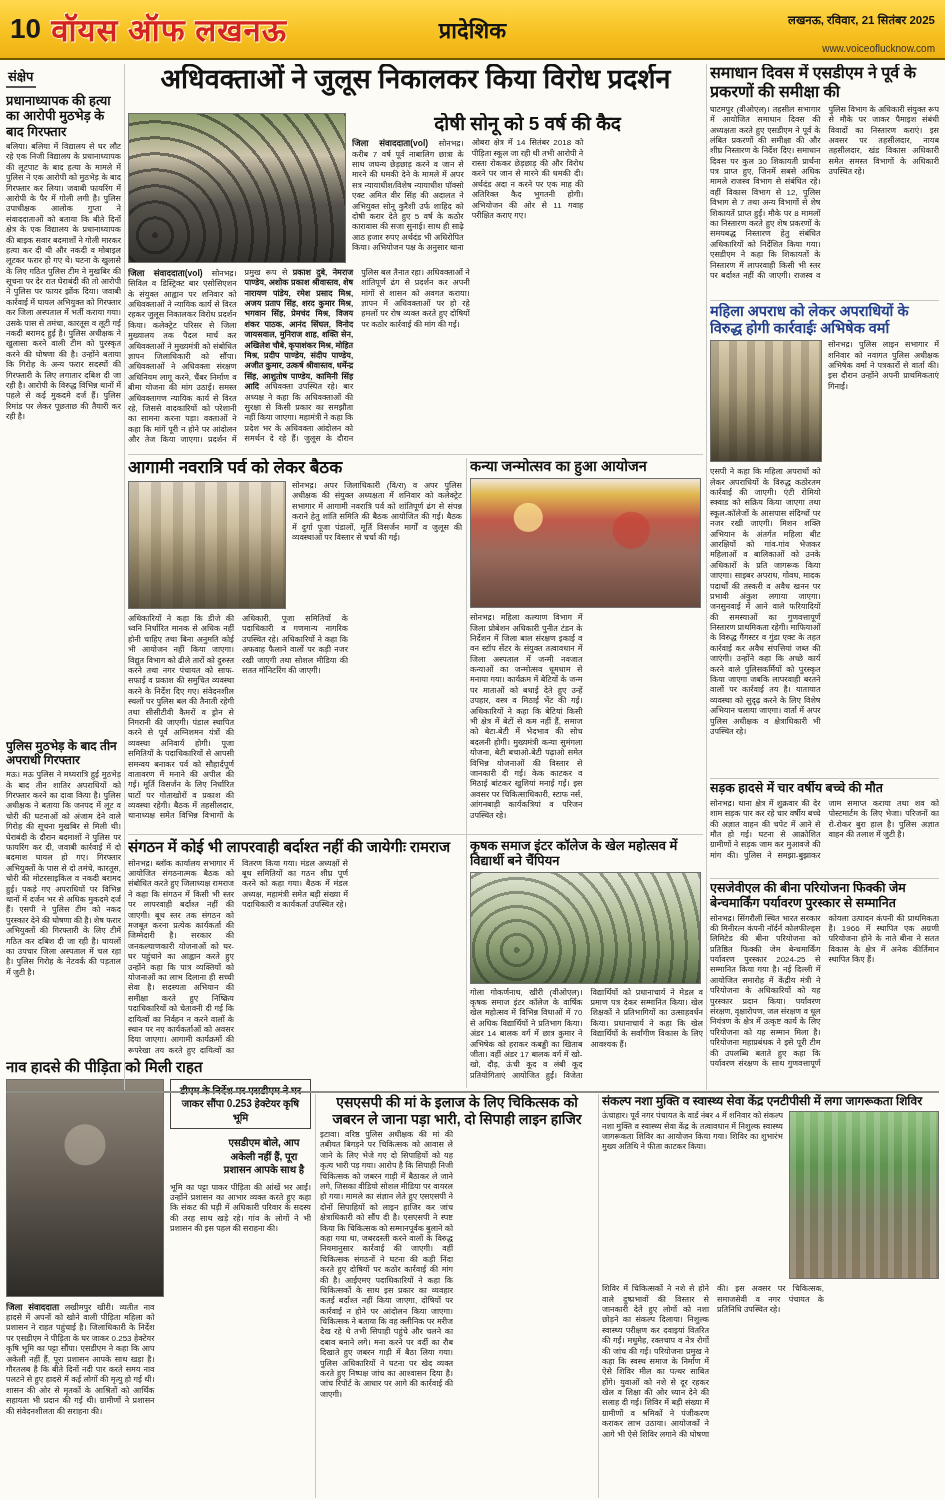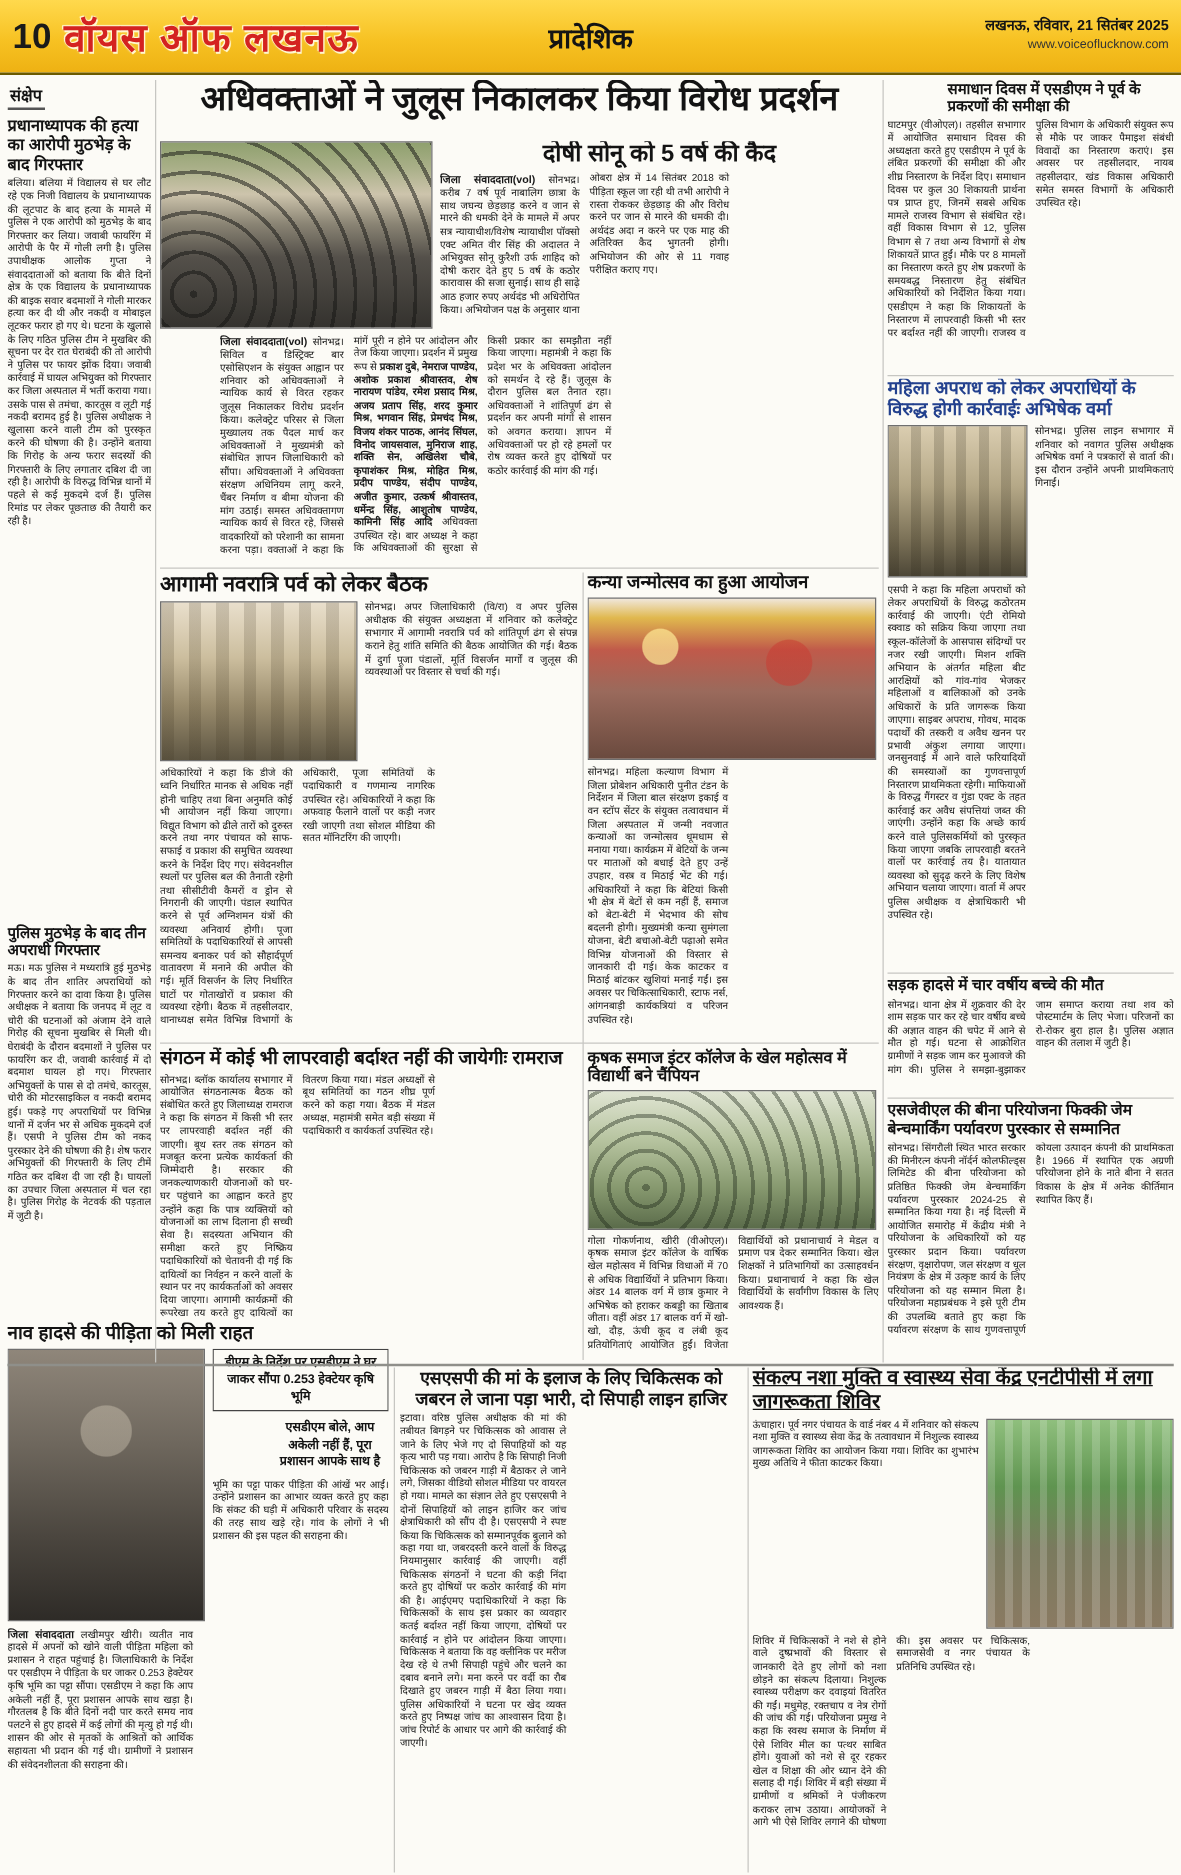--- a/index.html
+++ b/index.html
@@ -4,29 +4,29 @@
 <style>
   html,body{margin:0;padding:0;background:#e8e8e4;}
   .page{position:relative;width:945px;height:1500px;background:#fcfbf6;font-family:"Liberation Sans",sans-serif;overflow:hidden;margin:0 auto;box-shadow:0 0 4px rgba(0,0,0,.3);}
   
   .masthead{position:absolute;left:0;top:0;width:945px;height:60px;background:linear-gradient(180deg,#ffd94d 0%,#f7c223 55%,#eeb113 100%);border-bottom:2px solid #6b5a00;display:flex;align-items:center;box-sizing:border-box;padding:0 10px;}
   .pagenum{font-size:28px;font-weight:800;color:#1a1a1a;margin-right:10px;}
   .papername{font-size:31px;font-weight:800;color:#d42320;text-shadow:1px 1px 0 #fff7d0,-1px -1px 0 #fff7d0,0 0 2px #fff;letter-spacing:1px;}
   .sectionname{position:absolute;left:50%;top:50%;transform:translate(-50%,-50%);font-size:22px;font-weight:800;color:#141414;}
   .mh-right{position:absolute;right:10px;top:12px;text-align:right;}
   .dateline{font-size:11.5px;font-weight:700;color:#141414;}
-  .website{font-size:10px;color:#333;margin-top:3px;}
+  .website{font-size:10px;color:#333;margin-top:16px;}
   
   .art{position:absolute;box-sizing:border-box;overflow:hidden;}
   .hl{font-weight:800;color:#131313;line-height:1.18;margin:0 0 3px;}
   .hl-center{text-align:center;}
   .body8{font-size:8px;line-height:1.3;text-align:justify;color:#161616;word-break:break-word;}
   .cols2{column-count:2;column-gap:8px;column-fill:auto;}
   .cols3{column-count:3;column-gap:8px;column-fill:auto;}
-  .cols5{column-count:5;column-gap:8px;column-fill:auto;margin-left:48px;}
+  .cols5{column-count:5;column-gap:8px;column-fill:auto;}
   .byline{font-weight:800;font-size:8.5px;}
   .photo{border:1px solid #6f6f6f;box-sizing:border-box;flex:none;}
   .row{display:flex;gap:6px;}
   
   .lead-photo{background:repeating-radial-gradient(circle at 12% 82%,rgba(20,20,18,.5) 0 3px,transparent 3px 16px),linear-gradient(180deg,#8fa06e 0%,#aab089 14%,#cdc4ac 28%,#8a8474 44%,#54504a 62%,#34322e 100%);}
   .meeting-photo{background:repeating-linear-gradient(90deg,rgba(60,50,30,.18) 0 10px,transparent 10px 22px),linear-gradient(180deg,#e9dfcc 0%,#ccbe9e 35%,#9a8c6d 65%,#5e5643 100%);}
   .kanya-photo{background:radial-gradient(circle at 25% 30%,rgba(255,235,150,.7) 0 14px,transparent 15px),radial-gradient(circle at 70% 40%,rgba(200,60,50,.55) 0 18px,transparent 19px),linear-gradient(180deg,#f0e7da 0%,#e0b84e 12%,#c05a4a 32%,#9a6a5c 58%,#6a4a3e 100%);}
   .police-photo{background:repeating-linear-gradient(90deg,rgba(40,35,20,.2) 0 8px,transparent 8px 18px),linear-gradient(180deg,#dacdb0 0%,#b5a887 40%,#7c7258 75%,#4d4737 100%);}
   .khel-photo{background:repeating-radial-gradient(circle at 20% 70%,rgba(30,40,25,.4) 0 3px,transparent 3px 14px),linear-gradient(180deg,#e0e5d3 0%,#b7c4a0 35%,#87996f 70%,#5a6b4a 100%);}
   .naav-photo{background:radial-gradient(circle at 50% 30%,rgba(230,220,200,.35) 0 20px,transparent 21px),linear-gradient(180deg,#8f867a 0%,#6e675d 35%,#4a453e 70%,#2e2b27 100%);}
@@ -107,21 +107,21 @@
     <div class="body8 cols3" style="height:205px;overflow:hidden;margin-top:3px;">सोनभद्र। ब्लॉक कार्यालय सभागार में आयोजित संगठनात्मक बैठक को संबोधित करते हुए जिलाध्यक्ष रामराज ने कहा कि संगठन में किसी भी स्तर पर लापरवाही बर्दाश्त नहीं की जाएगी। बूथ स्तर तक संगठन को मजबूत करना प्रत्येक कार्यकर्ता की जिम्मेदारी है। सरकार की जनकल्याणकारी योजनाओं को घर-घर पहुंचाने का आह्वान करते हुए उन्होंने कहा कि पात्र व्यक्तियों को योजनाओं का लाभ दिलाना ही सच्ची सेवा है। सदस्यता अभियान की समीक्षा करते हुए निष्क्रिय पदाधिकारियों को चेतावनी दी गई कि दायित्वों का निर्वहन न करने वालों के स्थान पर नए कार्यकर्ताओं को अवसर दिया जाएगा। आगामी कार्यक्रमों की रूपरेखा तय करते हुए दायित्वों का वितरण किया गया। मंडल अध्यक्षों से बूथ समितियों का गठन शीघ्र पूर्ण करने को कहा गया। बैठक में मंडल अध्यक्ष, महामंत्री समेत बड़ी संख्या में पदाधिकारी व कार्यकर्ता उपस्थित रहे।</div>
   </section>
 
   <section class="art" style="left:470px;top:838px;width:233px;height:250px;">
     <h2 class="hl" style="font-size:13px;">कृषक समाज इंटर कॉलेज के खेल महोत्सव में विद्यार्थी बने चैंपियन</h2>
     <div class="photo khel-photo" style="width:231px;height:112px;"></div>
     <div class="body8 cols2" style="height:95px;overflow:hidden;margin-top:4px;">गोला गोकर्णनाथ, खीरी (वीओएल)। कृषक समाज इंटर कॉलेज के वार्षिक खेल महोत्सव में विभिन्न विधाओं में 70 से अधिक विद्यार्थियों ने प्रतिभाग किया। अंडर 14 बालक वर्ग में छात्र कुमार ने अभिषेक को हराकर कबड्डी का खिताब जीता। वहीं अंडर 17 बालक वर्ग में खो-खो, दौड़, ऊंची कूद व लंबी कूद प्रतियोगिताएं आयोजित हुईं। विजेता विद्यार्थियों को प्रधानाचार्य ने मेडल व प्रमाण पत्र देकर सम्मानित किया। खेल शिक्षकों ने प्रतिभागियों का उत्साहवर्धन किया। प्रधानाचार्य ने कहा कि खेल विद्यार्थियों के सर्वांगीण विकास के लिए आवश्यक हैं।</div>
   </section>
 
   <section class="art" style="left:710px;top:64px;width:229px;height:234px;">
-    <h2 class="hl" style="font-size:12px;margin-left:48px;">समाधान दिवस में एसडीएम ने पूर्व के प्रकरणों की समीक्षा की</h2>
+    <h2 class="hl" style="font-size:16px;">समाधान दिवस में एसडीएम ने पूर्व के प्रकरणों की समीक्षा की</h2>
     <div class="body8 cols2" style="height:186px;overflow:hidden;margin-top:3px;">घाटमपुर (वीओएल)। तहसील सभागार में आयोजित समाधान दिवस की अध्यक्षता करते हुए एसडीएम ने पूर्व के लंबित प्रकरणों की समीक्षा की और शीघ्र निस्तारण के निर्देश दिए। समाधान दिवस पर कुल 30 शिकायती प्रार्थना पत्र प्राप्त हुए, जिनमें सबसे अधिक मामले राजस्व विभाग से संबंधित रहे। वहीं विकास विभाग से 12, पुलिस विभाग से 7 तथा अन्य विभागों से शेष शिकायतें प्राप्त हुईं। मौके पर 8 मामलों का निस्तारण करते हुए शेष प्रकरणों के समयबद्ध निस्तारण हेतु संबंधित अधिकारियों को निर्देशित किया गया। एसडीएम ने कहा कि शिकायतों के निस्तारण में लापरवाही किसी भी स्तर पर बर्दाश्त नहीं की जाएगी। राजस्व व पुलिस विभाग के अधिकारी संयुक्त रूप से मौके पर जाकर पैमाइश संबंधी विवादों का निस्तारण कराएं। इस अवसर पर तहसीलदार, नायब तहसीलदार, खंड विकास अधिकारी समेत समस्त विभागों के अधिकारी उपस्थित रहे।</div>
   </section>
 
   <section class="art" style="left:710px;top:303px;width:229px;height:472px;">
     <h2 class="hl blue" style="font-size:14.5px;">महिला अपराध को लेकर अपराधियों के विरुद्ध होगी कार्रवाईः अभिषेक वर्मा</h2>
     <div class="row" style="margin-top:2px;">
       <div class="photo police-photo" style="width:112px;height:122px;"></div>
       <div class="body8" style="flex:1;height:122px;overflow:hidden;">सोनभद्र। पुलिस लाइन सभागार में शनिवार को नवागत पुलिस अधीक्षक अभिषेक वर्मा ने पत्रकारों से वार्ता की। इस दौरान उन्होंने अपनी प्राथमिकताएं गिनाईं।</div>
     </div>
     <div class="body8 cols2" style="height:288px;overflow:hidden;margin-top:5px;">एसपी ने कहा कि महिला अपराधों को लेकर अपराधियों के विरुद्ध कठोरतम कार्रवाई की जाएगी। एंटी रोमियो स्क्वाड को सक्रिय किया जाएगा तथा स्कूल-कॉलेजों के आसपास संदिग्धों पर नजर रखी जाएगी। मिशन शक्ति अभियान के अंतर्गत महिला बीट आरक्षियों को गांव-गांव भेजकर महिलाओं व बालिकाओं को उनके अधिकारों के प्रति जागरूक किया जाएगा। साइबर अपराध, गोवध, मादक पदार्थों की तस्करी व अवैध खनन पर प्रभावी अंकुश लगाया जाएगा। जनसुनवाई में आने वाले फरियादियों की समस्याओं का गुणवत्तापूर्ण निस्तारण प्राथमिकता रहेगी। माफियाओं के विरुद्ध गैंगस्टर व गुंडा एक्ट के तहत कार्रवाई कर अवैध संपत्तियां जब्त की जाएंगी। उन्होंने कहा कि अच्छे कार्य करने वाले पुलिसकर्मियों को पुरस्कृत किया जाएगा जबकि लापरवाही बरतने वालों पर कार्रवाई तय है। यातायात व्यवस्था को सुदृढ़ करने के लिए विशेष अभियान चलाया जाएगा। वार्ता में अपर पुलिस अधीक्षक व क्षेत्राधिकारी भी उपस्थित रहे।</div>
@@ -152,21 +152,21 @@
       <span>लखीमपुर खीरी। व्यतीत नाव हादसे में अपनों को खोने वाली पीड़िता महिला को प्रशासन ने राहत पहुंचाई है। जिलाधिकारी के निर्देश पर एसडीएम ने पीड़िता के घर जाकर 0.253 हेक्टेयर कृषि भूमि का पट्टा सौंपा। एसडीएम ने कहा कि आप अकेली नहीं हैं, पूरा प्रशासन आपके साथ खड़ा है। गौरतलब है कि बीते दिनों नदी पार करते समय नाव पलटने से हुए हादसे में कई लोगों की मृत्यु हो गई थी। शासन की ओर से मृतकों के आश्रितों को आर्थिक सहायता भी प्रदान की गई थी। ग्रामीणों ने प्रशासन की संवेदनशीलता की सराहना की।</span>
     </div>
   </section>
 
   <section class="art" style="left:320px;top:1094px;width:274px;height:404px;">
     <h2 class="hl hl-center" style="font-size:14px;">एसएसपी की मां के इलाज के लिए चिकित्सक को जबरन ले जाना पड़ा भारी, दो सिपाही लाइन हाजिर</h2>
     <div class="body8 cols2" style="height:348px;overflow:hidden;margin-top:3px;">इटावा। वरिष्ठ पुलिस अधीक्षक की मां की तबीयत बिगड़ने पर चिकित्सक को आवास ले जाने के लिए भेजे गए दो सिपाहियों को यह कृत्य भारी पड़ गया। आरोप है कि सिपाही निजी चिकित्सक को जबरन गाड़ी में बैठाकर ले जाने लगे, जिसका वीडियो सोशल मीडिया पर वायरल हो गया। मामले का संज्ञान लेते हुए एसएसपी ने दोनों सिपाहियों को लाइन हाजिर कर जांच क्षेत्राधिकारी को सौंप दी है। एसएसपी ने स्पष्ट किया कि चिकित्सक को सम्मानपूर्वक बुलाने को कहा गया था, जबरदस्ती करने वालों के विरुद्ध नियमानुसार कार्रवाई की जाएगी। वहीं चिकित्सक संगठनों ने घटना की कड़ी निंदा करते हुए दोषियों पर कठोर कार्रवाई की मांग की है। आईएमए पदाधिकारियों ने कहा कि चिकित्सकों के साथ इस प्रकार का व्यवहार कतई बर्दाश्त नहीं किया जाएगा, दोषियों पर कार्रवाई न होने पर आंदोलन किया जाएगा। चिकित्सक ने बताया कि वह क्लीनिक पर मरीज देख रहे थे तभी सिपाही पहुंचे और चलने का दबाव बनाने लगे। मना करने पर वर्दी का रौब दिखाते हुए जबरन गाड़ी में बैठा लिया गया। पुलिस अधिकारियों ने घटना पर खेद व्यक्त करते हुए निष्पक्ष जांच का आश्वासन दिया है। जांच रिपोर्ट के आधार पर आगे की कार्रवाई की जाएगी।</div>
   </section>
 
   <section class="art" style="left:602px;top:1094px;width:337px;height:404px;">
-    <h2 class="hl" style="font-size:16px;text-decoration:underline;">संकल्प नशा मुक्ति व स्वास्थ्य सेवा केंद्र एनटीपीसी में लगा जागरूकता शिविर</h2>
+    <h2 class="hl" style="font-size:12px;">संकल्प नशा मुक्ति व स्वास्थ्य सेवा केंद्र एनटीपीसी में लगा जागरूकता शिविर</h2>
     <div class="row" style="margin-top:2px;">
       <div class="body8" style="flex:1;height:168px;overflow:hidden;">ऊंचाहार। पूर्व नगर पंचायत के वार्ड नंबर 4 में शनिवार को संकल्प नशा मुक्ति व स्वास्थ्य सेवा केंद्र के तत्वावधान में निशुल्क स्वास्थ्य जागरूकता शिविर का आयोजन किया गया। शिविर का शुभारंभ मुख्य अतिथि ने फीता काटकर किया।</div>
       <div class="photo ntpc-photo" style="width:150px;height:168px;"></div>
     </div>
     <div class="body8 cols3" style="height:162px;overflow:hidden;margin-top:5px;">शिविर में चिकित्सकों ने नशे से होने वाले दुष्प्रभावों की विस्तार से जानकारी देते हुए लोगों को नशा छोड़ने का संकल्प दिलाया। निशुल्क स्वास्थ्य परीक्षण कर दवाइयां वितरित की गईं। मधुमेह, रक्तचाप व नेत्र रोगों की जांच की गई। परियोजना प्रमुख ने कहा कि स्वस्थ समाज के निर्माण में ऐसे शिविर मील का पत्थर साबित होंगे। युवाओं को नशे से दूर रहकर खेल व शिक्षा की ओर ध्यान देने की सलाह दी गई। शिविर में बड़ी संख्या में ग्रामीणों व श्रमिकों ने पंजीकरण कराकर लाभ उठाया। आयोजकों ने आगे भी ऐसे शिविर लगाने की घोषणा की। इस अवसर पर चिकित्सक, समाजसेवी व नगर पंचायत के प्रतिनिधि उपस्थित रहे।</div>
   </section>
 
   <div class="vr" style="left:124px;top:64px;height:1026px;"></div>
   <div class="vr" style="left:706px;top:64px;height:1026px;"></div>
   <div class="vr" style="left:466px;top:458px;height:630px;"></div>

